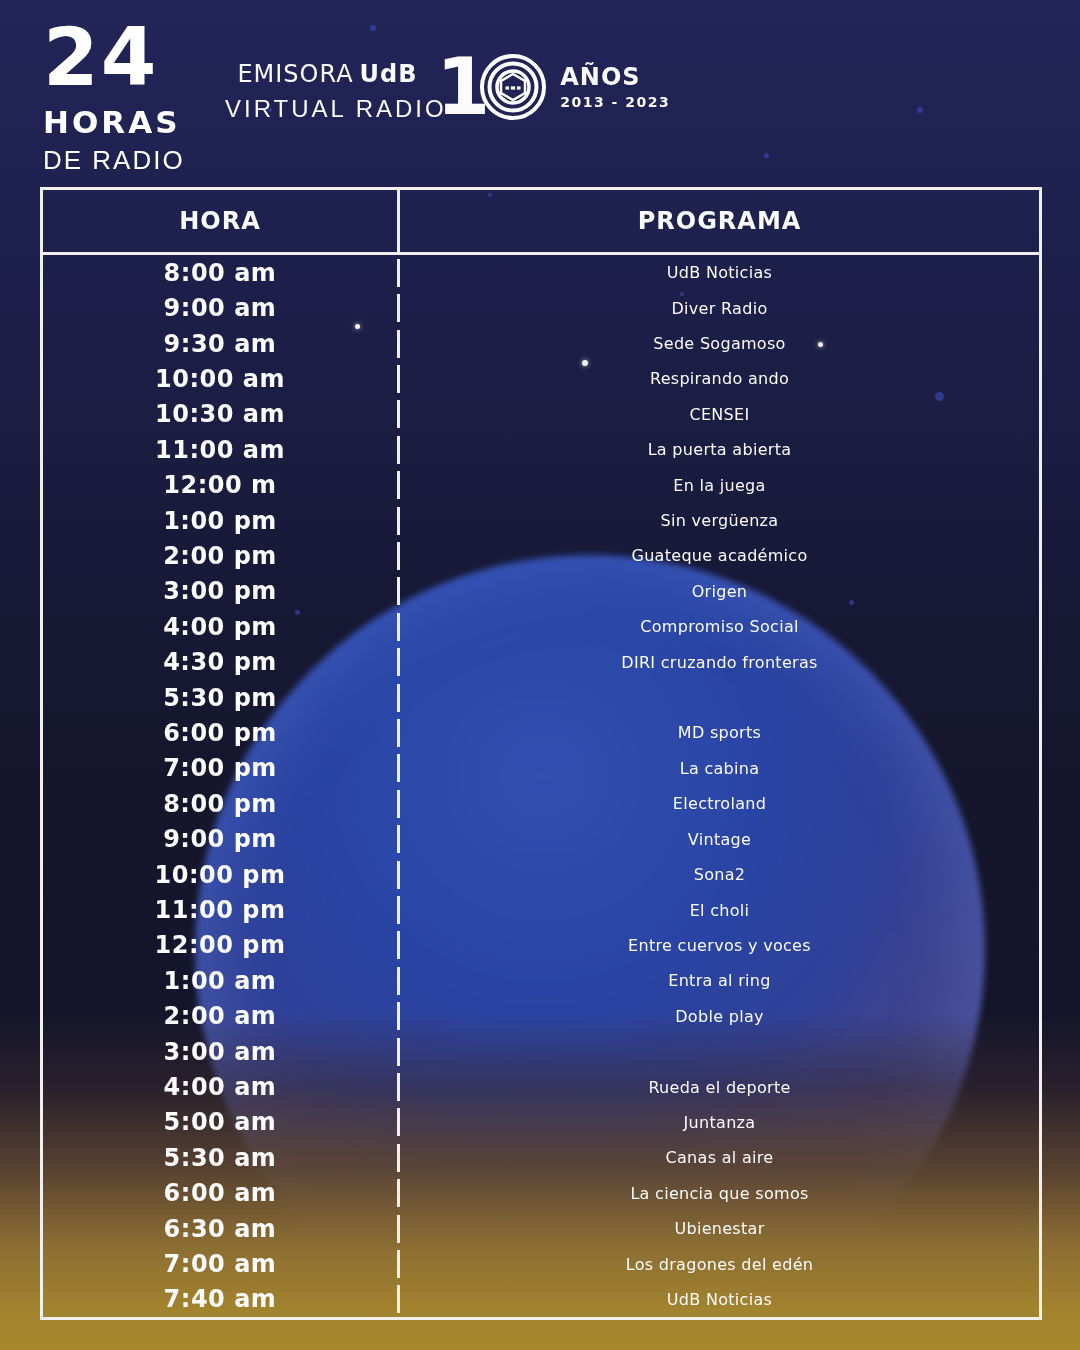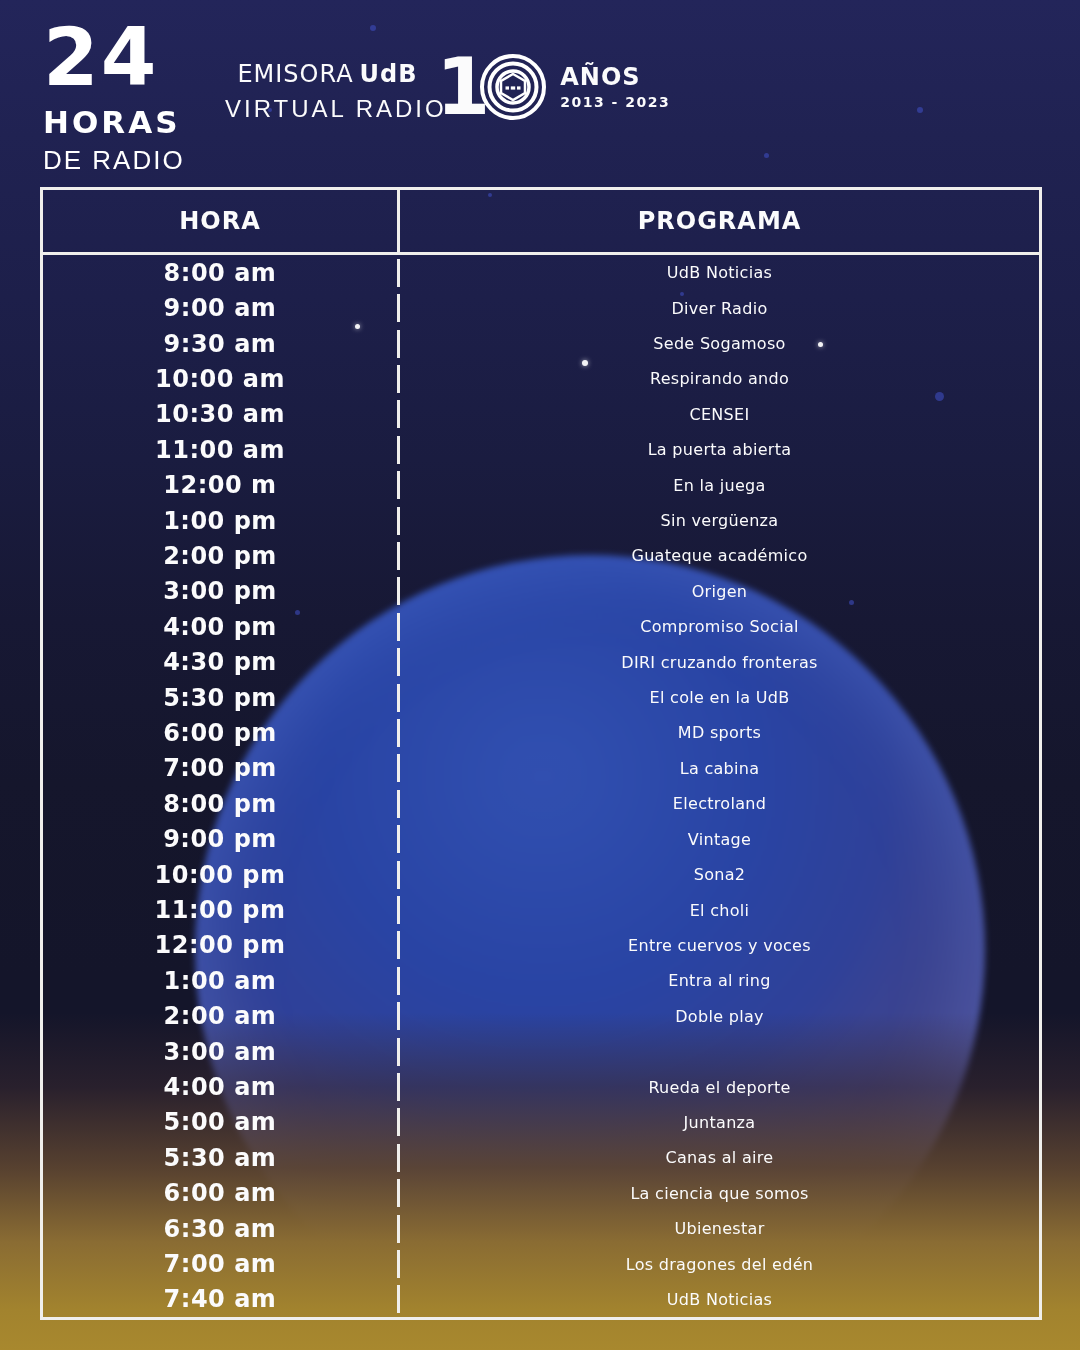--- a/index.html
+++ b/index.html
@@ -201,21 +201,20 @@
         <div class="trow">
           <div class="tcell time">4:00 pm</div>
           <div class="tcell prog">Compromiso Social</div>
         </div>
         <div class="trow">
           <div class="tcell time">4:30 pm</div>
           <div class="tcell prog">DIRI cruzando fronteras</div>
         </div>
         <div class="trow">
           <div class="tcell time">5:30 pm</div>
-          <div class="tcell prog">El cole en la UdB</div>
         </div>
         <div class="trow">
           <div class="tcell time">6:00 pm</div>
           <div class="tcell prog">MD sports</div>
         </div>
         <div class="trow">
           <div class="tcell time">7:00 pm</div>
           <div class="tcell prog">La cabina</div>
         </div>
         <div class="trow">

